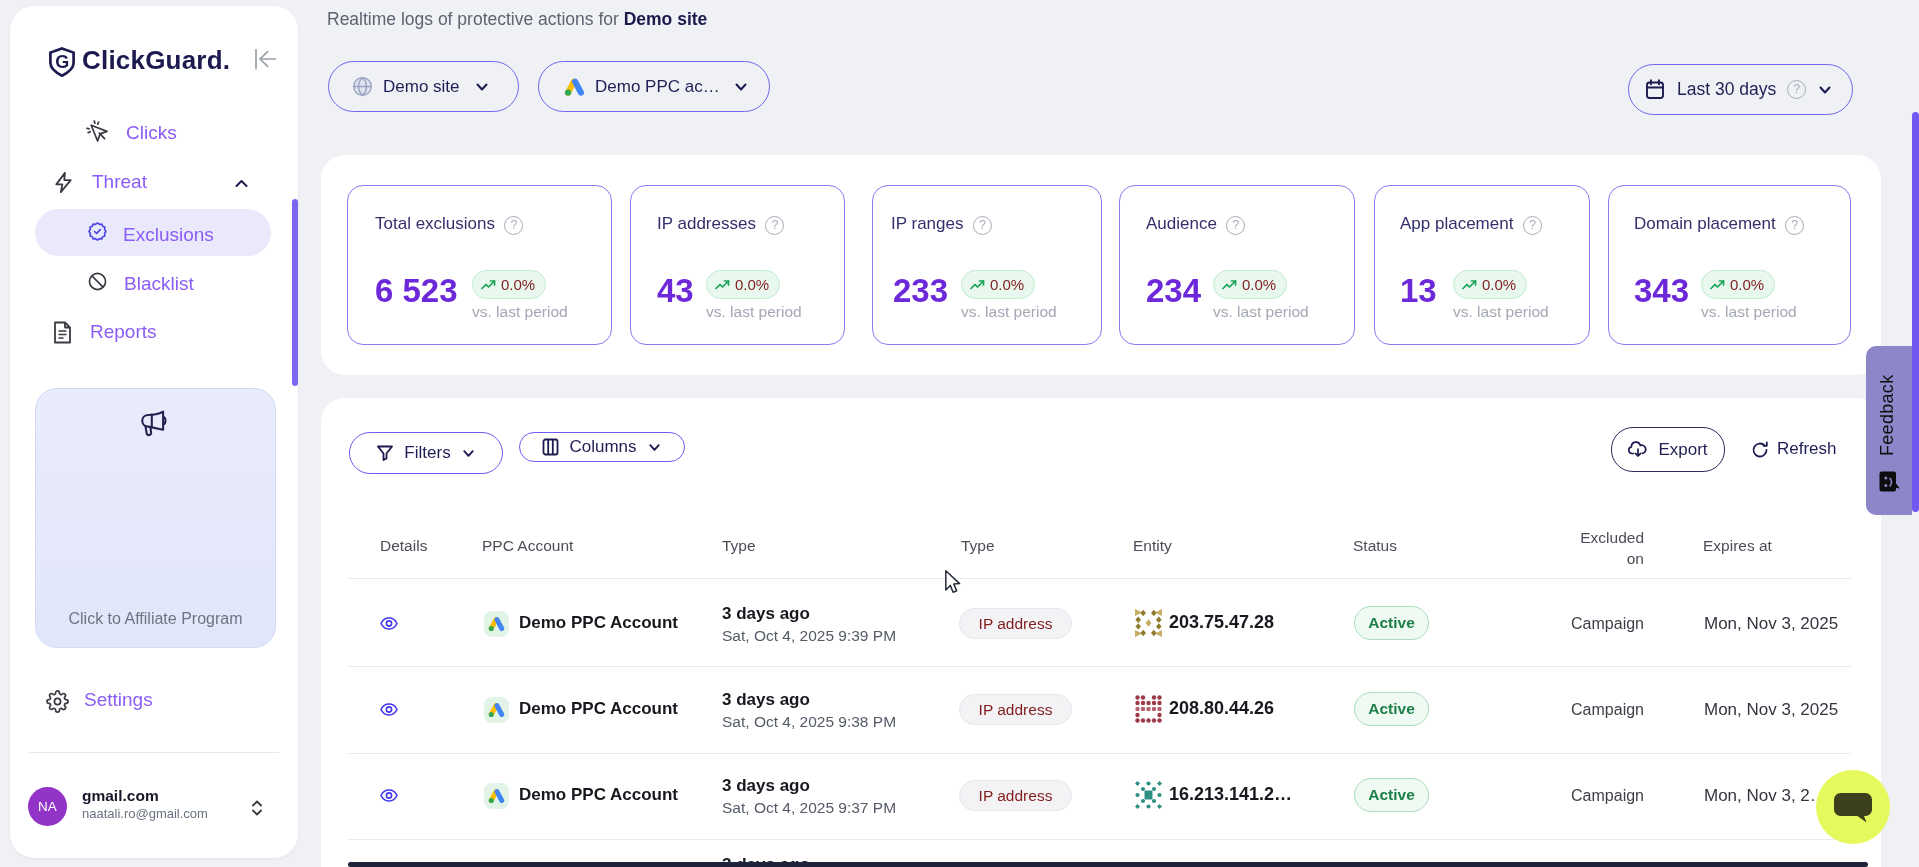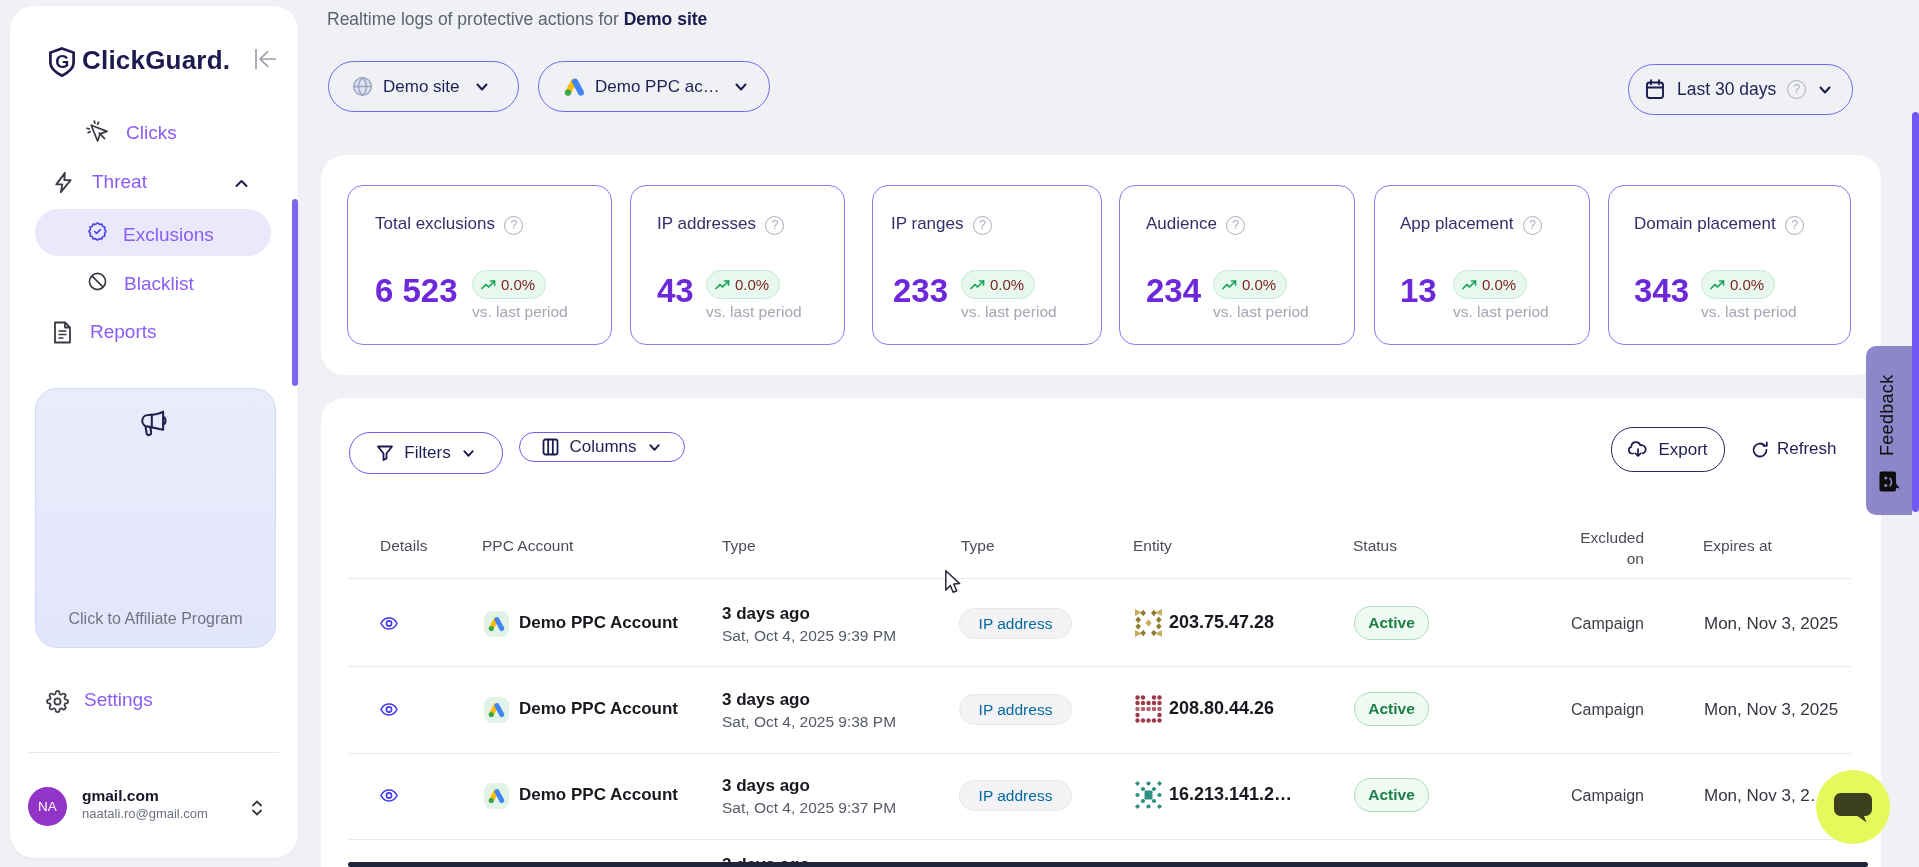--- a/index.html
+++ b/index.html
@@ -30,21 +30,21 @@
 .qm { display:inline-block; width:19px; height:19px; border-radius:50%; border:1.4px solid #a8adb8;
   color:#a8adb8; font-size:12.5px; text-align:center; line-height:16px; }
 #table-panel { left:321px; top:398px; width:1560px; height:469px; background:#fff; border-radius:24px 24px 0 0; }
 .btn { position:absolute; border:1px solid #6d5cf0; border-radius:22px; display:flex; align-items:center;
   justify-content:center; font-size:17px; color:#201f55; gap:10px; background:#fff;}
 .hdr { position:absolute; font-size:15.5px; color:#4b4e58; }
 .divider { position:absolute; left:348px; width:1503px; height:1px; background:#e9eaee; }
 .rowmain { position:absolute; font-size:17px; font-weight:bold; color:#18181f; white-space:nowrap;}
 .rowsub { position:absolute; font-size:15.5px; color:#545a66; white-space:nowrap;}
 .typepill { position:absolute; left:959px; width:113px; height:31px; border-radius:16px; background:#f3f3f6;
-  border:1px solid #e7e7ec; font-size:15.5px; color:#0369a1; display:flex; align-items:center; justify-content:center;}
+  border:1px solid #e7e7ec; font-size:15.5px; color:#7f1d1d; display:flex; align-items:center; justify-content:center;}
 .activepill { position:absolute; left:1354px; width:75px; height:34px; border-radius:17px; background:#effaf3;
   border:1px solid #a9ddbd; font-size:15.5px; font-weight:bold; color:#1d7f47; display:flex; align-items:center; justify-content:center;}
 .campaign { position:absolute; font-size:16px; color:#3c3f47; }
 .expires { position:absolute; left:1704px; font-size:17px; color:#33363e; white-space:nowrap;}
 .ppcicon { position:absolute; left:484px; width:25px; height:26px; border-radius:8px; background:#e2f4e8;
   display:flex; align-items:center; justify-content:center;}
 #feedback { left:1866px; top:346px; width:46px; height:169px; background:#8d86c8; border-radius:10px 0 0 10px; }
 #vscroll { left:1912px; top:112px; width:7px; height:400px; background:#7257f2; border-radius:4px; }
 #chatbtn { left:1816px; top:770px; width:74px; height:74px; border-radius:50%; background:#e6f95c;
   display:flex; align-items:center; justify-content:center;}

